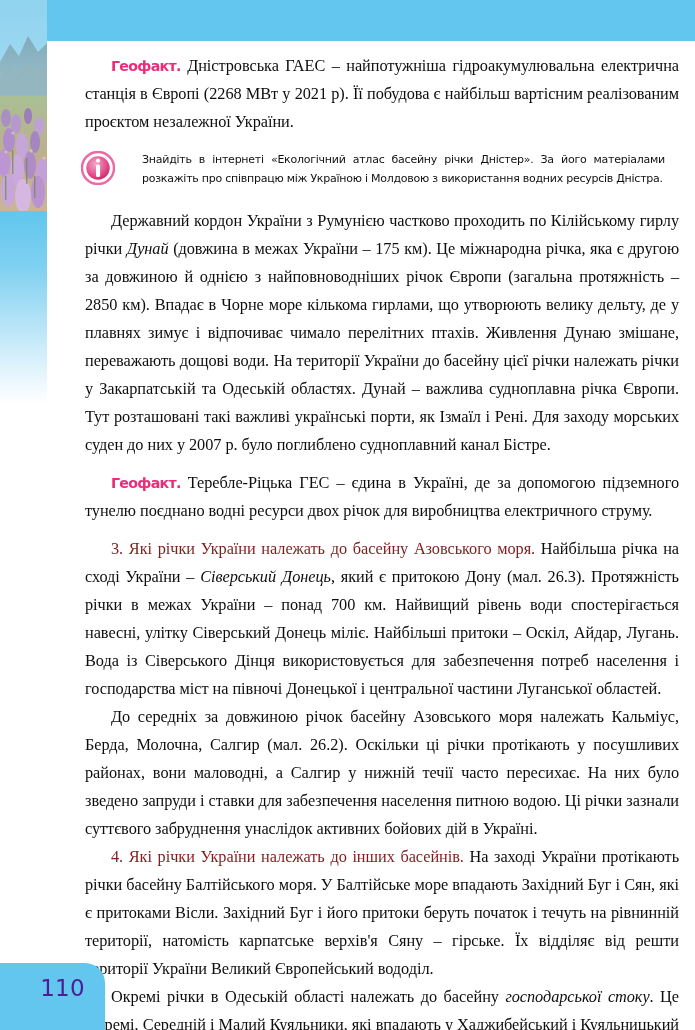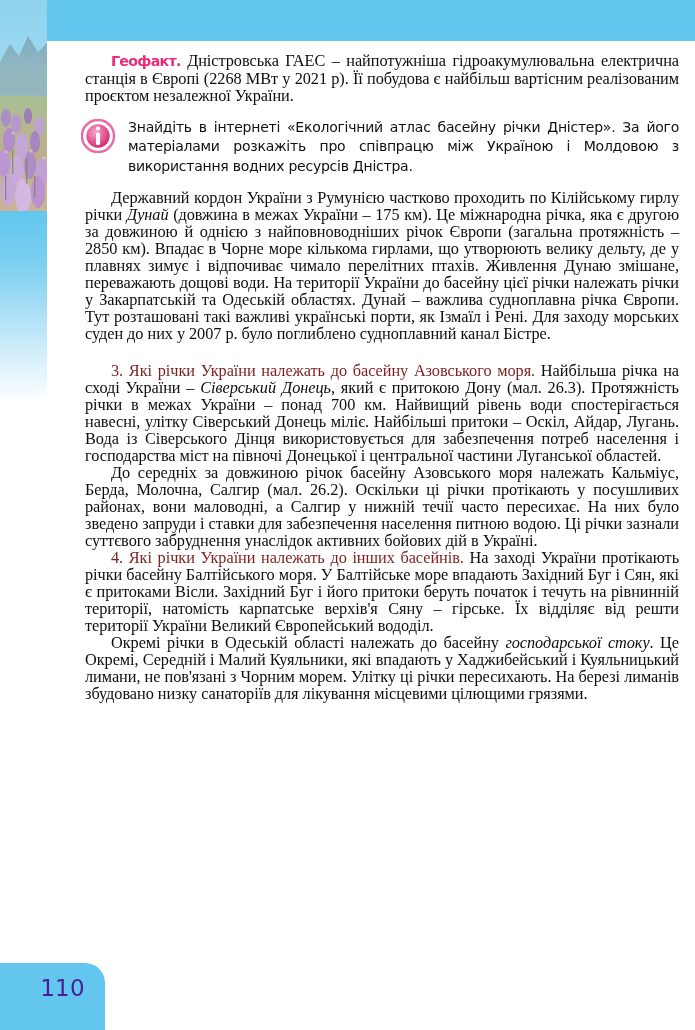--- a/index.html
+++ b/index.html
@@ -50,21 +50,21 @@
   #content {
     position: absolute;
     left: 85px;
     top: 52px;
     width: 594px;
   }
 
   p.body {
     margin: 0 0 0 0;
     font-size: 16.3px;
-    line-height: 17px;
+    line-height: 28px;
     text-align: justify;
     text-indent: 26px;
     color: #0d0d0d;
     hyphens: none;
     letter-spacing: -0.05px;
   }
   p.body + p.body { margin-top: 0; }
 
   .para-gap { height: 13px; }
   .para-gap-sm { height: 10px; }
@@ -92,23 +92,23 @@
     min-height: 44px;
   }
   #info-icon {
     position: absolute;
     left: -4px;
     top: 1px;
     width: 34px;
     height: 34px;
   }
   #info-box p {
-    margin: 0;
+    margin: 14px;
     font-family: "DejaVu Sans", "Liberation Sans", sans-serif;
-    font-size: 14px;
+    font-size: 11px;
     line-height: 19.4px;
     text-align: justify;
     color: #101010;
     letter-spacing: -0.25px;
   }
 
   
   #page-tab {
     position: absolute;
     left: 0;
@@ -210,20 +210,21 @@
     </svg>
     <p>Знайдіть в інтернеті «Екологічний атлас  басейну річки Дністер». За його матеріалами розкажіть про співпрацю між Україною і Молдовою з використання водних ресурсів Дністра.</p>
   </div>
 
   <div class="para-gap"></div>
 
   <p class="body"><span>Державний кордон України з Румунією частково проходить по Кілійському гирлу річки </span><span class="ital">Дунай</span><span> (довжина в межах України – 175 км). Це міжнародна річка, яка є другою за довжиною й однією з найповноводніших річок Європи (загальна протяжність – 2850 км). Впадає в Чорне море кількома гирлами, що утворюють велику дельту, де у плавнях зимує і відпочиває чимало перелітних птахів. Живлення Дунаю змішане, переважають дощові води. На території України до басейну цієї річки належать річки у Закарпатській та Одеській областях. Дунай – важлива судноплавна річка Європи. Тут розташовані такі важливі українські порти, як Ізмаїл і Рені. Для заходу морських суден до них у 2007 р. було поглиблено судноплавний канал Бістре.</span></p>
 
   <div class="para-gap-sm"></div>
 
+  <p class="body"><span class="geofact-label">Геофакт.</span><span> Теребле-Ріцька ГЕС – єдина в Україні, де за допомогою підземного тунелю поєднано водні ресурси двох річок для виробництва електричного струму.</span></p>
 
   <div class="para-gap-sm"></div>
 
   <p class="body"><span class="heading-blue">3. Які річки України належать до басейну Азовського моря.</span><span> Найбільша річка на сході України – </span><span class="ital">Сіверський Донець</span><span>, який є притокою Дону (мал. 26.3). Протяжність річки в межах України – понад 700 км. Найвищий рівень води спостерігається навесні, улітку Сіверський Донець міліє. Найбільші притоки – Оскіл, Айдар, Лугань. Вода із Сіверського Дінця використовується для забезпечення потреб населення і господарства міст на півночі Донецької і центральної частини Луганської областей.</span></p>
 
   <p class="body">До середніх за довжиною річок басейну Азовського моря належать Кальміус, Берда, Молочна, Салгир (мал. 26.2). Оскільки ці річки протікають у посушливих районах, вони маловодні, а Салгир у нижній течії часто пересихає. На них було зведено запруди і ставки для забезпечення населення питною водою. Ці річки зазнали суттєвого забруднення унаслідок активних бойових дій в Україні.</p>
 
   <p class="body"><span class="heading-blue">4. Які річки України належать до інших басейнів.</span><span> На заході України протікають річки басейну Балтійського моря. У Балтійське море впадають Західний Буг і Сян, які є притоками Вісли. Західний Буг і його притоки беруть початок і течуть на рівнинній території, натомість карпатське верхів'я Сяну – гірське. Їх відділяє від решти території України Великий Європейський вододіл.</span></p>
 
   <p class="body"><span>Окремі річки в Одеській області належать до басейну </span><span class="ital">господарської стоку</span><span>. Це Окремі, Середній і Малий Куяльники, які впадають у Хаджибейський і Куяльницький лимани, не пов'язані з Чорним морем. Улітку ці річки пересихають. На березі лиманів збудовано низку санаторіїв для лікування місцевими цілющими грязями.</span></p>

